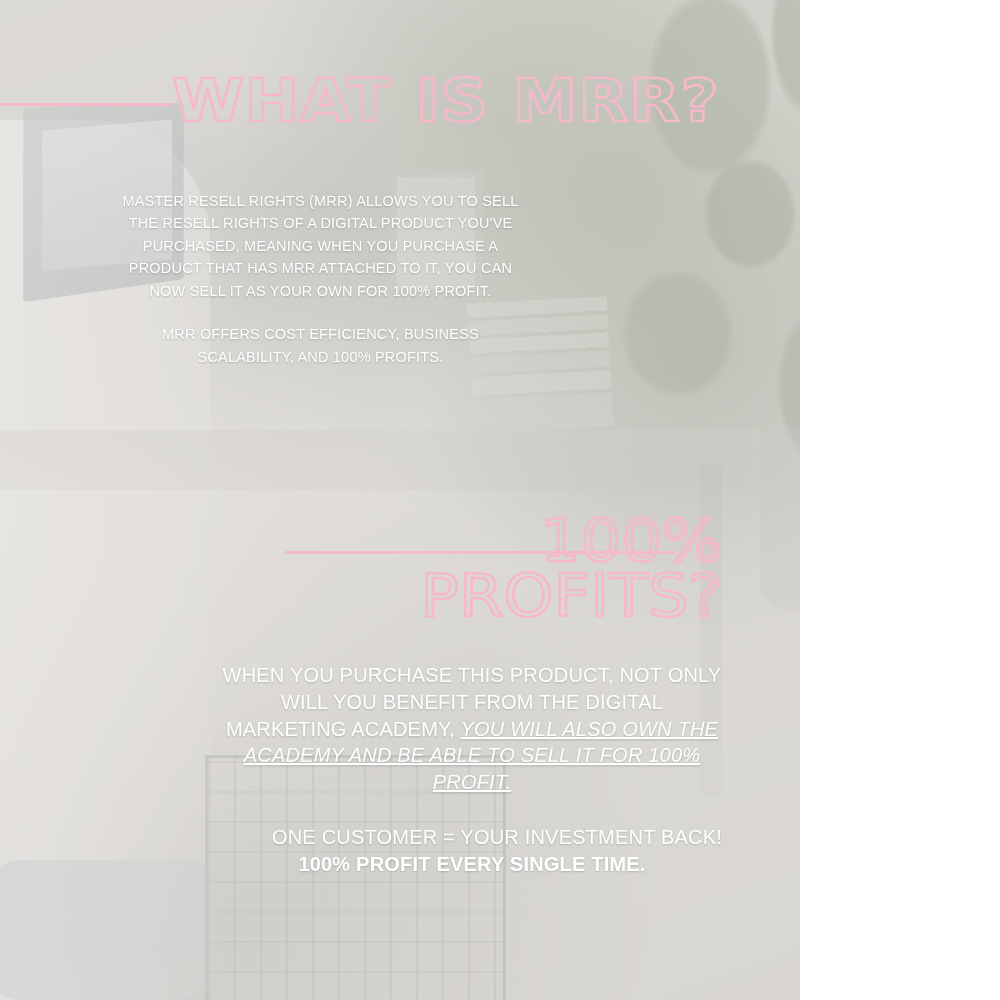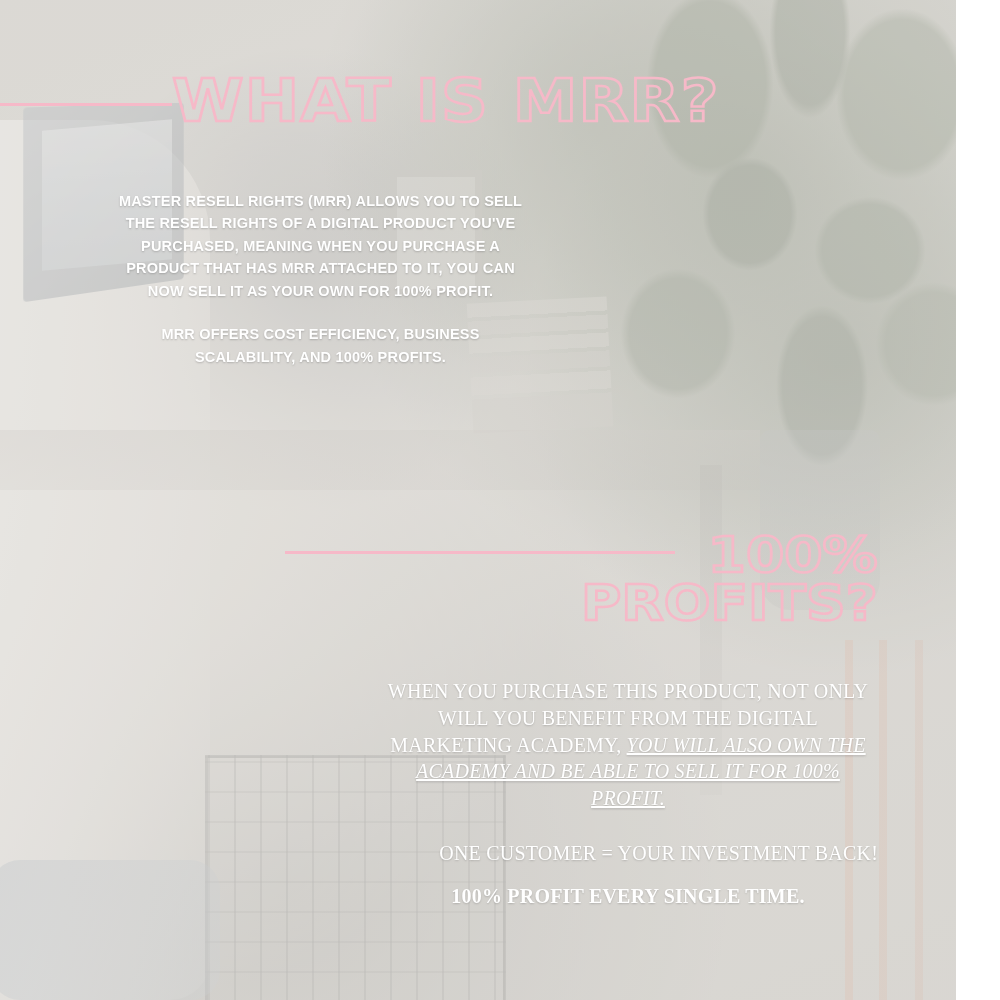--- a/index.html
+++ b/index.html
@@ -6,21 +6,21 @@
     margin: 0;
     padding: 0;
     background: #ffffff;
   }
   body {
     font-family: "Liberation Sans", sans-serif;
   }
 
   .page {
     position: relative;
-    width: 956px;
+    width: 800px;
     height: 1000px;
     overflow: hidden;
     background: #d9d7d3;
   }
 
   
   .bg {
     position: absolute;
     inset: 0;
     background:
@@ -164,41 +164,41 @@
     left: 172px;
     top: 72px;
     font-size: 58px;
     transform: scaleX(1.12);
     transform-origin: left center;
   }
 
   .title-profits {
     position: absolute;
     right: 78px;
-    top: 532px;
+    top: 514px;
     text-align: right;
     font-family: "DejaVu Sans", sans-serif;
-    font-weight: 700;
-    font-size: 50px;
+    font-weight: 400;
+    font-size: 58px;
     line-height: 0.95;
     color: transparent;
     -webkit-text-stroke: 2.5px #f6b9c8;
     text-transform: uppercase;
   }
   .title-profits .l1 { display: block; transform: scaleX(1.1); transform-origin: right center; }
   .title-profits .l2 { display: block; transform: scaleX(1.1); transform-origin: right center; }
 
   .top-body {
     position: absolute;
     left: 118px;
     top: 190px;
     width: 405px;
     text-align: center;
     color: #ffffff;
-    font-weight: 700;
+    font-weight: 400;
     font-size: 14.5px;
     line-height: 1.55;
     letter-spacing: 0.2px;
     text-transform: uppercase;
     text-shadow: 0 1px 2px rgba(90,90,90,0.35);
   }
   .top-body p { margin: 0 0 21px 0; }
   .top-body p:last-child { margin-bottom: 11px; }
 
   .bottom-body {
@@ -207,21 +207,21 @@
     top: 662px;
     width: 500px;
     text-align: center;
     color: #ffffff;
     font-size: 20px;
     line-height: 1.34;
     letter-spacing: 0.2px;
     text-transform: uppercase;
     text-shadow: 0 1px 2px rgba(90,90,90,0.3);
   }
-  .bottom-body p { margin: 16px 0 28px 0; font-family: Liberation Serif, serif; }
+  .bottom-body p { margin: 0 0 28px 0; }
   .bottom-body p:last-child { margin-bottom: 0; }
   .bottom-body .em {
     font-style: italic;
     text-decoration: underline;
   }
   .bottom-body .bold { font-weight: 700; }
   .bottom-body .tight { margin-bottom: 0; text-align: right; }
 </style>
 </head>
 <body>

